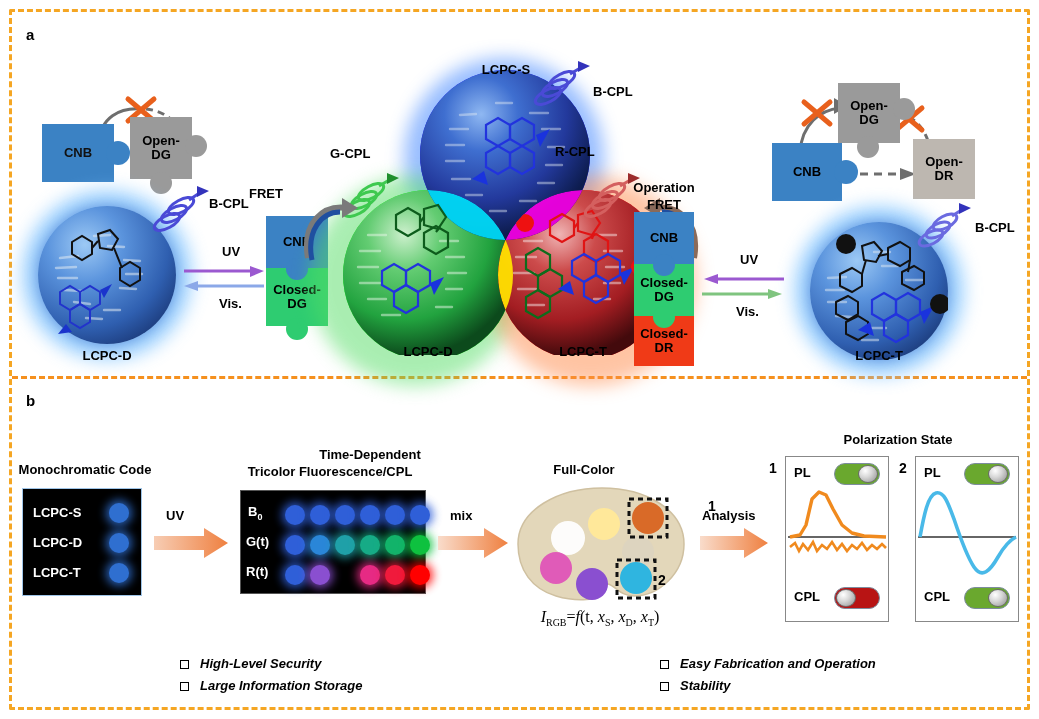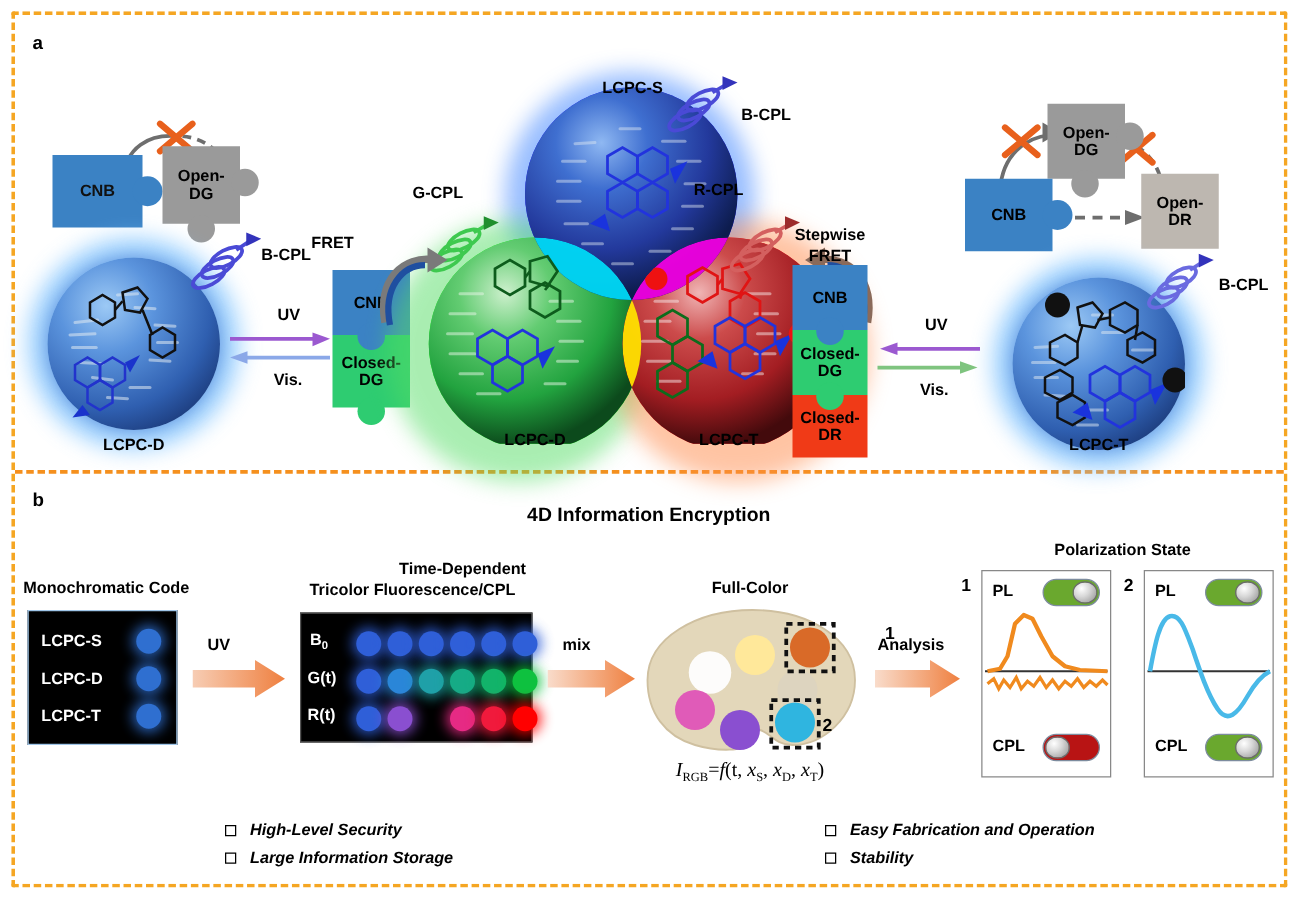--- a/index.html
+++ b/index.html
@@ -456,21 +456,21 @@
     <g stroke="#6a6ae0" stroke-width="3" fill="none">
       <ellipse cx="18" cy="42" rx="13" ry="6" transform="rotate(-28 18 42)"></ellipse>
       <ellipse cx="25" cy="34" rx="13" ry="6" transform="rotate(-28 25 34)"></ellipse>
       <ellipse cx="32" cy="26" rx="13" ry="6" transform="rotate(-28 32 26)"></ellipse>
       <path d="M39,20 L50,13"></path>
     </g>
     <polygon points="46,7 58,12 46,18" fill="#3333bb"></polygon>
   </svg>
   <div class="lbl" style="left:975px;top:220px;">B-CPL</div>
 
-  <div class="lbl c" style="left:664px;top:180px;">Stepwise</div>
+  <div class="lbl c" style="left:664px;top:180px;">Operation</div>
   <div class="lbl c" style="left:664px;top:197px;">FRET</div>
   <div class="puzzle" style="left:634px;top:212px;width:60px;height:52px;background:#3B82C4;">
     <span>CNB</span>
   </div>
   <div class="puzzle" style="left:634px;top:264px;width:60px;height:52px;background:#2ECC71;flex-direction:column;">
     <span>Closed-</span>
     <span>DG</span>
   </div>
   <div class="puzzle" style="left:634px;top:316px;width:60px;height:50px;background:#F03A17;flex-direction:column;">
     <span>Closed-</span>
@@ -482,21 +482,20 @@
   <div class="lbl" style="left:740px;top:252px;">UV</div>
   <svg style="position:absolute;left:700px;top:272px;" width="86" height="34">
     <line x1="16" y1="7" x2="84" y2="7" stroke="#9B59D0" stroke-width="3"></line>
     <polygon points="18,2 4,7 18,12" fill="#9B59D0"></polygon>
     <line x1="2" y1="22" x2="70" y2="22" stroke="#7FC47F" stroke-width="3"></line>
     <polygon points="68,17 82,22 68,27" fill="#7FC47F"></polygon>
   </svg>
   <div class="lbl" style="left:736px;top:304px;">Vis.</div>
 
   <div class="panel-letter" style="left:26px;top:392px;">b</div>
-  <div class="panel-title" style="left:519px;top:404px;transform:translateX(-50%);">4D Information Encryption</div>
 
   <div class="lbl c" style="left:85px;top:462px;">Monochromatic Code</div>
   <div class="blackbox" style="left:22px;top:488px;width:120px;height:108px;">
     <div class="rowlab" style="left:10px;top:16px;">LCPC-S</div>
     <div class="rowlab" style="left:10px;top:46px;">LCPC-D</div>
     <div class="rowlab" style="left:10px;top:76px;">LCPC-T</div>
     <div class="dotglow" style="left:83px;top:11px;width:26px;height:26px;background:#2f6fd0;"></div>
     <div class="dot" style="left:86px;top:14px;width:20px;height:20px;background:#2f6fd0;"></div>
     <div class="dotglow" style="left:83px;top:41px;width:26px;height:26px;background:#2f6fd0;"></div>
     <div class="dot" style="left:86px;top:44px;width:20px;height:20px;background:#2f6fd0;"></div>
@@ -565,21 +564,21 @@
   <svg style="position:absolute;left:438px;top:528px;" width="72" height="32">
     <defs>
         <linearGradient id="ag2" x1="0" y1="0" x2="1" y2="0">
       <stop offset="0%" stop-color="#f9dccb"></stop>
           <stop offset="100%" stop-color="#ef8040"></stop>
         </linearGradient>
       </defs>
     <path d="M0,8 L46,8 L46,0 L70,15 L46,30 L46,22 L0,22 Z" fill="url(#ag2)"></path>
   </svg>
 
-  <div class="lbl c" style="left:600px;top:462px;">Full-Color</div>
+  <div class="lbl c" style="left:584px;top:462px;">Full-Color</div>
   <svg style="position:absolute;left:516px;top:486px;" width="172" height="118">
     <path d="M86,2 C130,2 168,24 168,58 C168,88 142,110 118,110
              C104,110 100,100 92,98 C84,96 80,104 80,110
              C80,114 60,116 40,110 C16,103 2,84 2,58
              C2,24 42,2 86,2 Z" fill="#e3d7ba" stroke="#cfc0a0" stroke-width="1.5"></path>
     <circle cx="122" cy="66" r="16" fill="#d8d2c2" opacity=".55"></circle>
     <g>
       <circle cx="52" cy="52" r="17" fill="#ffffff" opacity=".95" filter="url(#f1)"></circle>
       <circle cx="88" cy="38" r="16" fill="#ffe89a"></circle>
       <circle cx="132" cy="32" r="16" fill="#d96a28"></circle>

